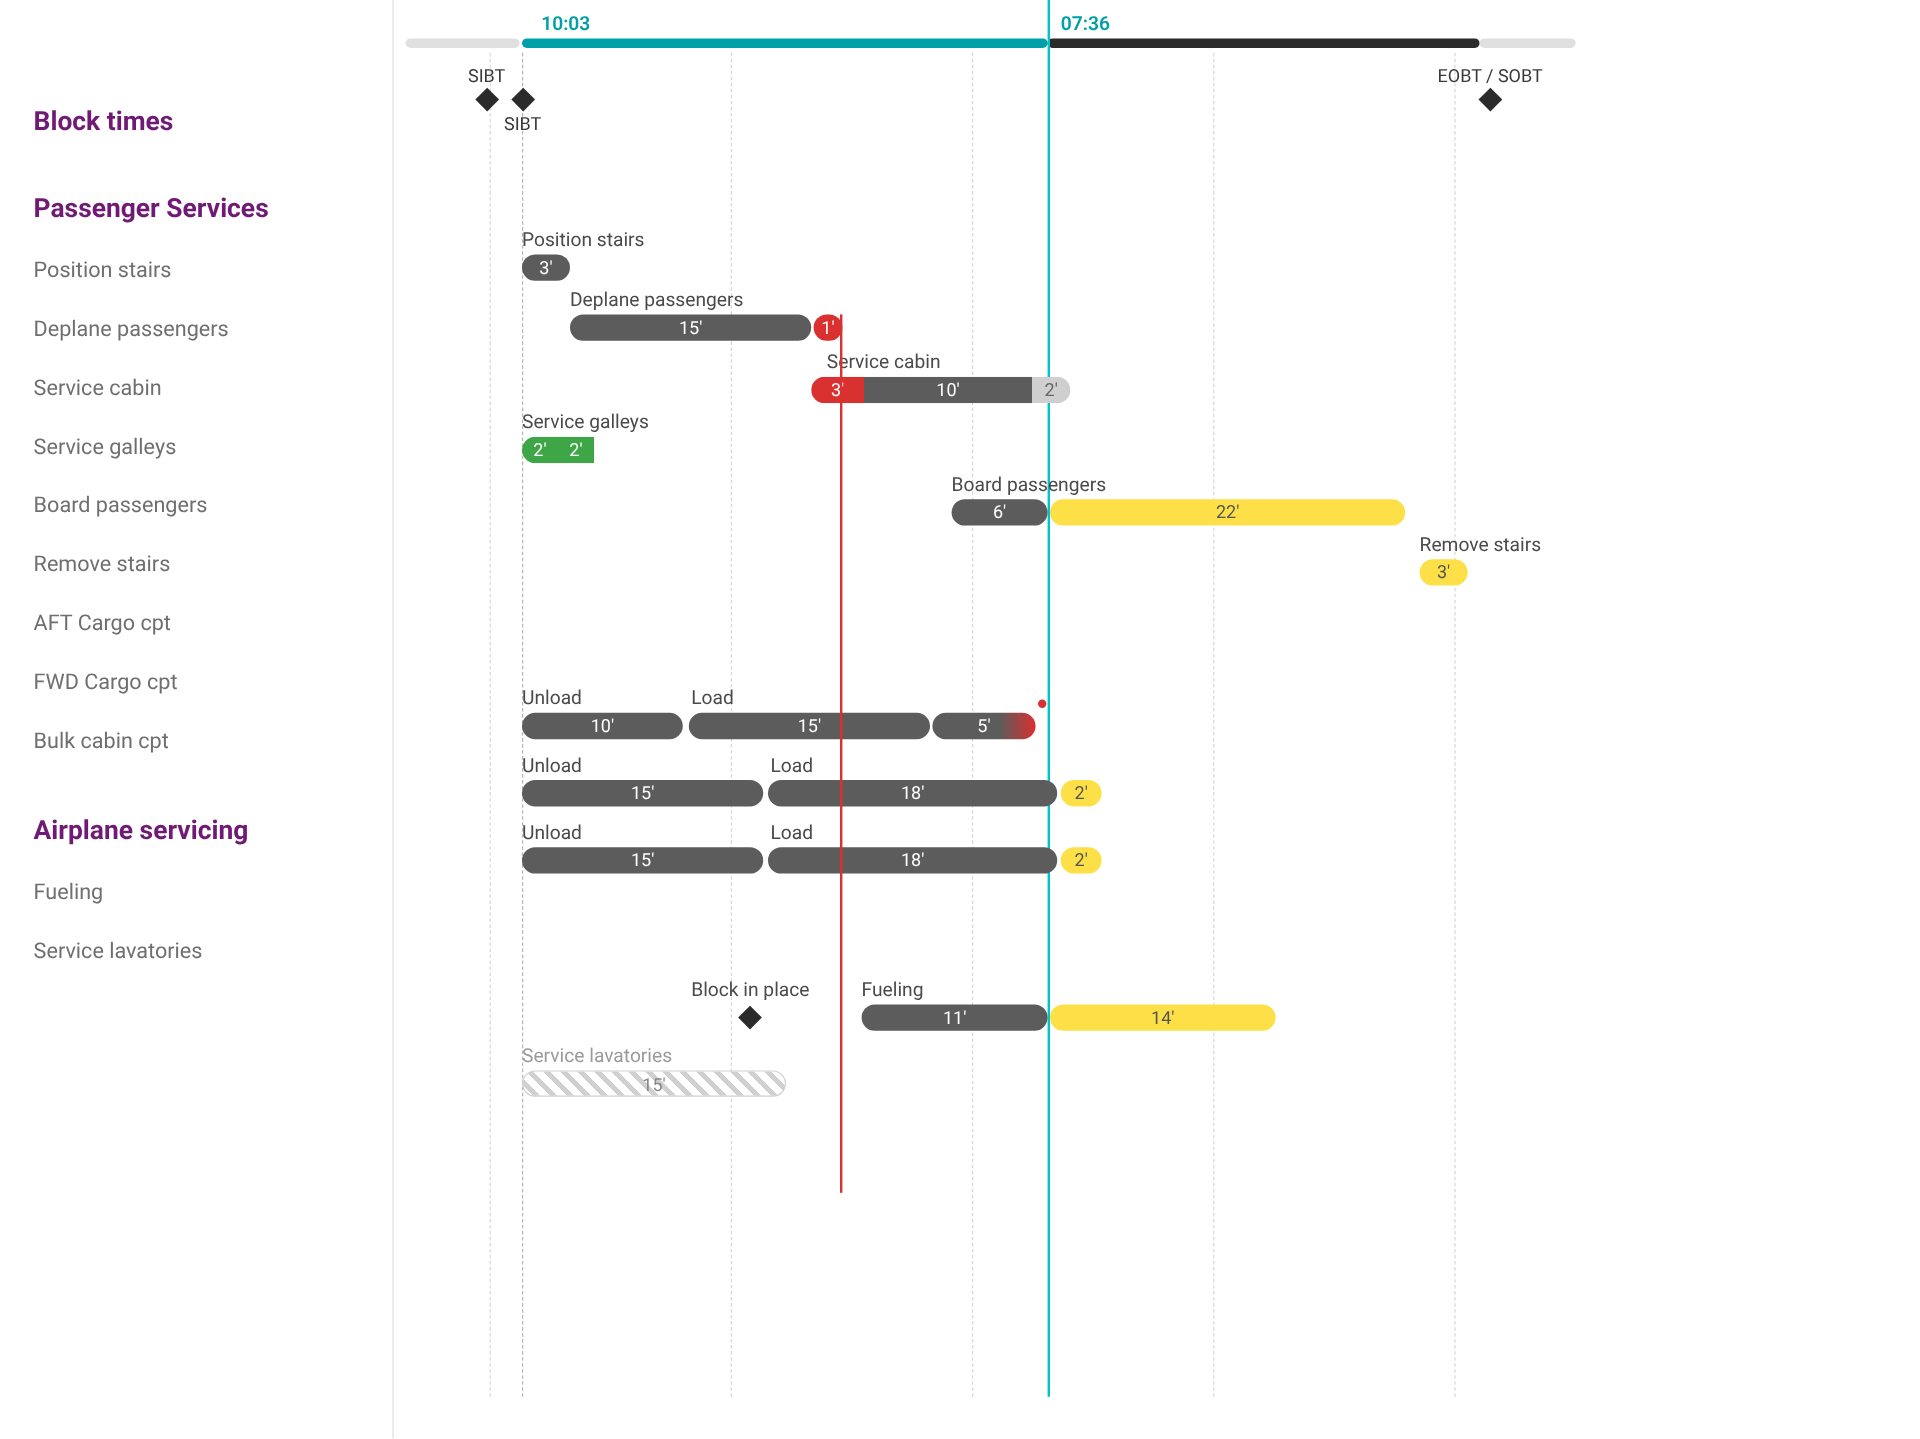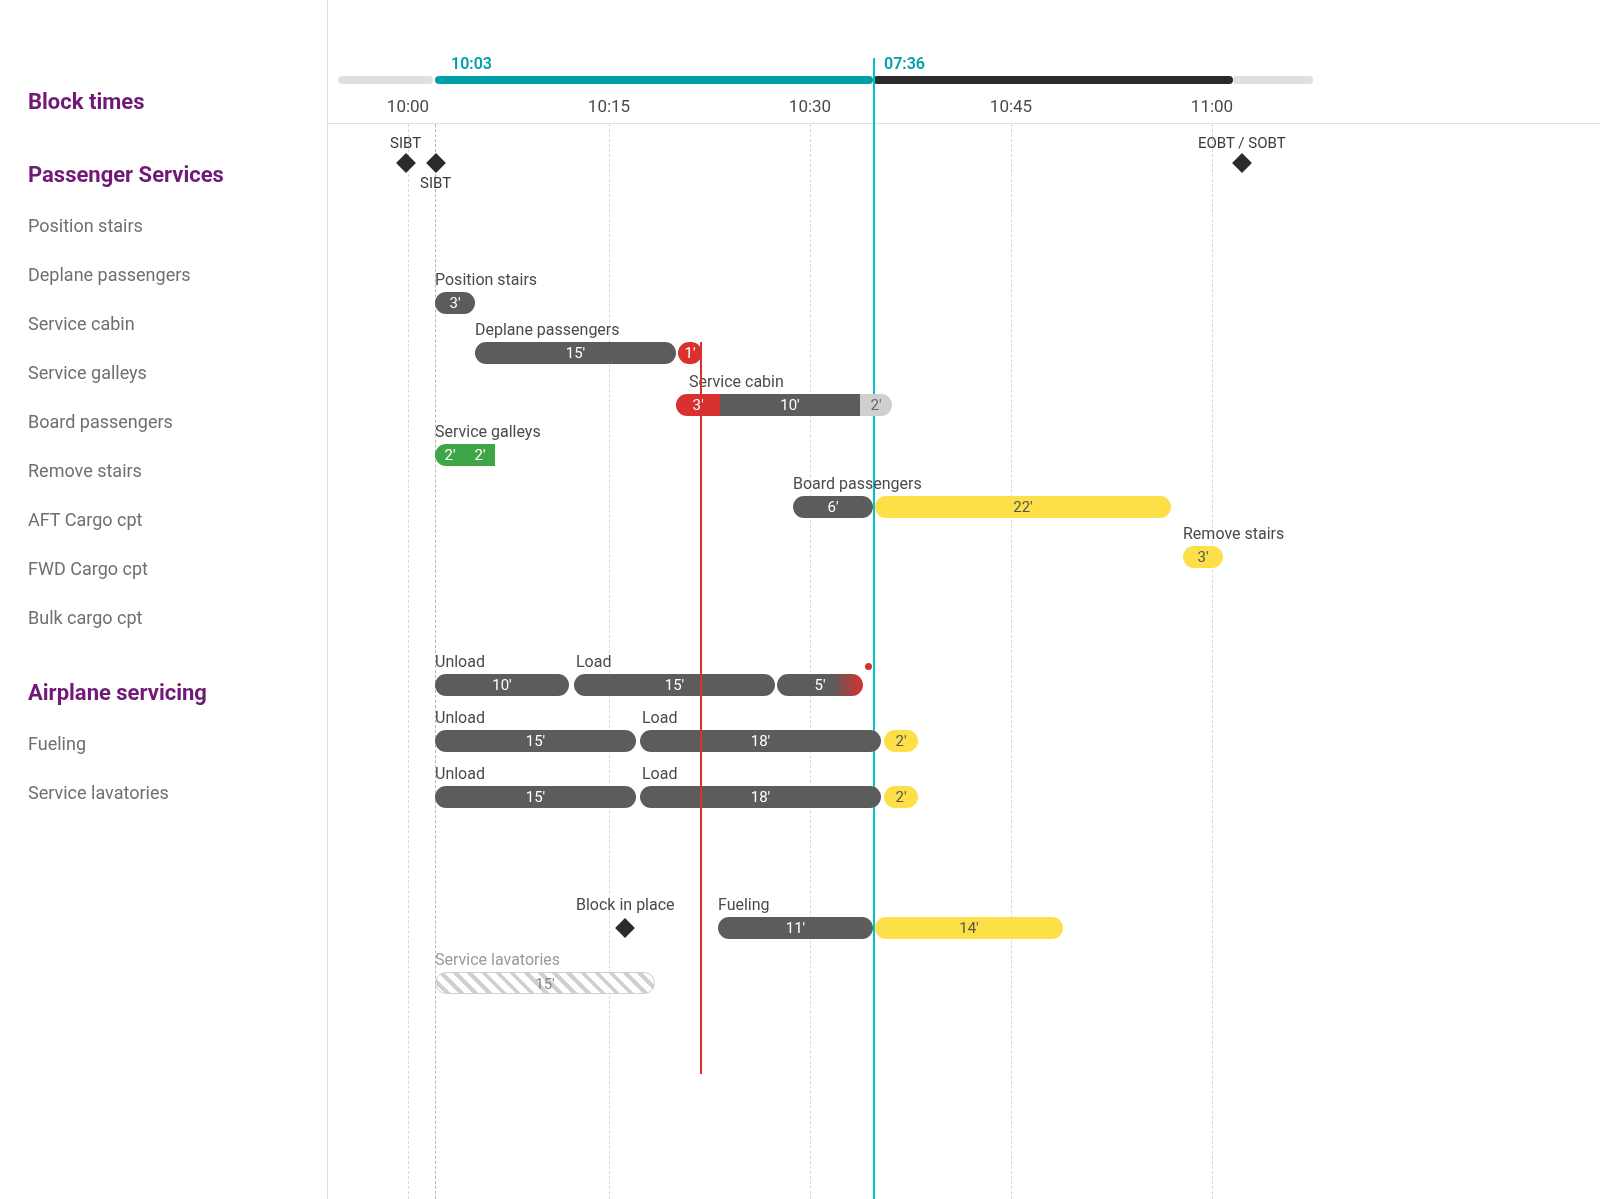--- a/index.html
+++ b/index.html
@@ -26,21 +26,20 @@
   padding: 14px 28px 14px 28px;
 }
 .sidebar-item {
   font-size: 18px;
   color: #6f6f6f;
   padding: 14px 28px;
 }
 .timeline-area {
   flex: 1;
   position: relative;
-  margin-top: 44px;
 }
 .top-band {
   position: relative;
   height: 30px;
   margin-top: 14px;
 }
 .band-bg {
   position: absolute;
   height: 8px;
   top: 18px;
@@ -161,45 +160,38 @@
     <div class="sidebar-group-title" style="margin-top:20px">Passenger Services</div>
     <div class="sidebar-item">Position stairs</div>
     <div class="sidebar-item">Deplane passengers</div>
     <div class="sidebar-item">Service cabin</div>
     <div class="sidebar-item">Service galleys</div>
     <div class="sidebar-item">Board passengers</div>
     <div class="sidebar-item">Remove stairs</div>
 
     <div class="sidebar-item">AFT Cargo cpt</div>
     <div class="sidebar-item">FWD Cargo cpt</div>
-    <div class="sidebar-item">Bulk cargo cpt</div>
+    <div class="sidebar-item">Bulk cabin cpt</div>
 
     <div class="sidebar-group-title" style="margin-top:24px">Airplane servicing</div>
     <div class="sidebar-item">Fueling</div>
     <div class="sidebar-item">Service lavatories</div>
   </div>
 
   <div class="timeline-area">
 
     <div class="top-band">
       <div class="band-bg" style="left:10px;width:95px"></div>
       <div class="band-bg band-teal" style="left:107px;width:438px"></div>
       <div class="band-bg band-dark" style="left:545px;width:360px"></div>
       <div class="band-bg" style="left:905px;width:80px"></div>
       <span class="band-lbl teal-text" style="left:123px">10:03</span>
       <span class="band-lbl teal-text" style="left:556px">07:36</span>
     </div>
 
-    <div class="axis">
-      <span class="tick" style="left:80px">10:00</span>
-      <span class="tick" style="left:281px">10:15</span>
-      <span class="tick" style="left:482px">10:30</span>
-      <span class="tick" style="left:683px">10:45</span>
-      <span class="tick" style="left:884px">11:00</span>
-    </div>
 
     <div class="chart-body">
 
       <div class="grid-line" style="left:80px"></div>
       <div class="grid-line" style="left:281px"></div>
       <div class="grid-line" style="left:482px"></div>
       <div class="grid-line" style="left:683px"></div>
       <div class="grid-line" style="left:884px"></div>
       <div class="grid-line" style="left:107px;border-left:1px dashed #b5b5b5"></div>
 

